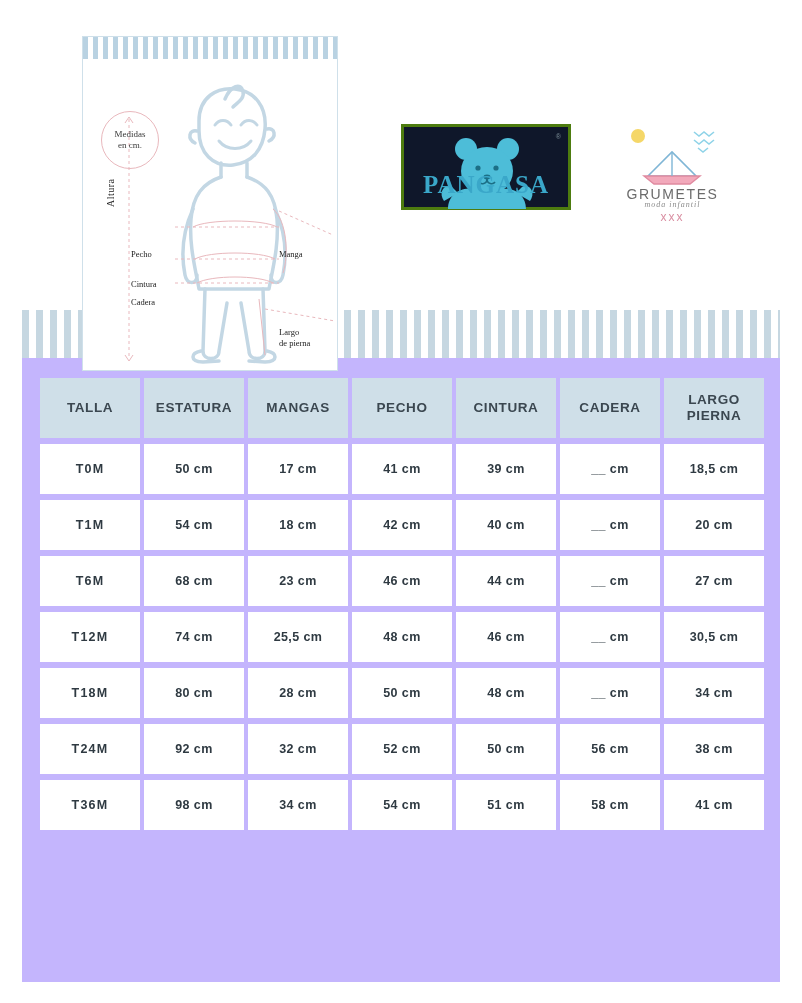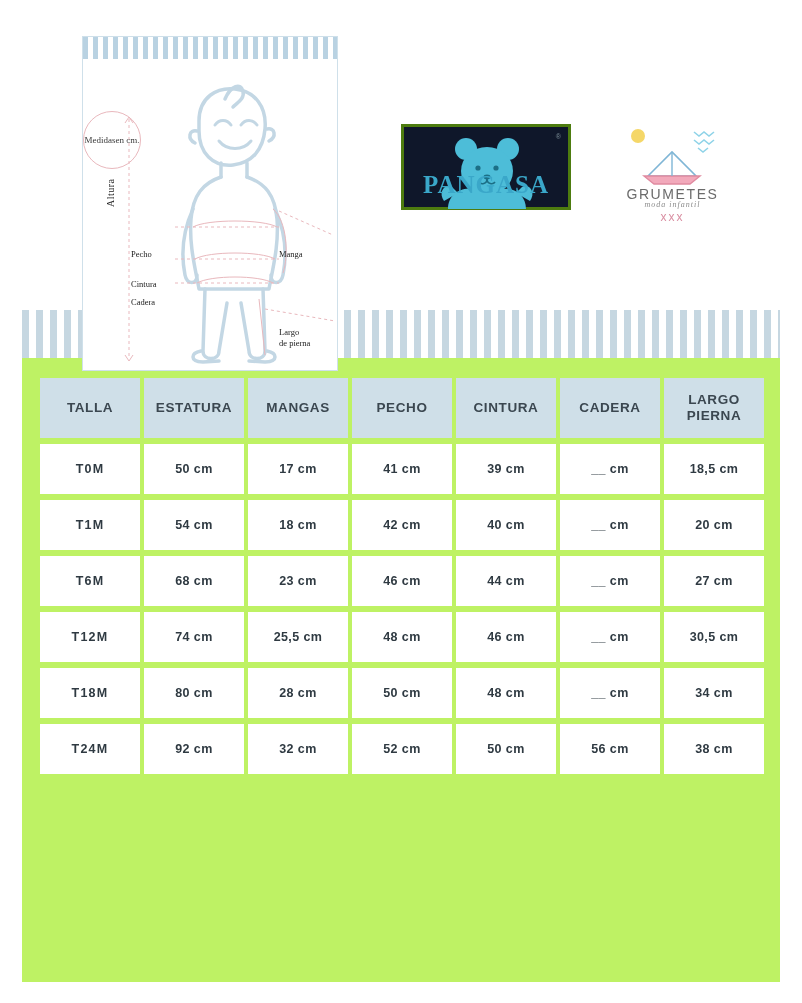--- a/index.html
+++ b/index.html
@@ -37,33 +37,33 @@
       #b9d2e2 0px, #b9d2e2 5px,
       #ffffff 5px, #ffffff 10px
     );
   }
   #diagram-inner {
     position: absolute;
     left: 0; top: 22px; right: 0; bottom: 0;
   }
   .measure-note {
     position: absolute;
-    left: 0;
+    left: 18px;
     top: 52px;
     width: 58px;
     height: 58px;
     border-radius: 50%;
     border: 1px solid #e9b8bd;
     color: #3a3a3a;
     font-family: "Liberation Serif", serif;
     font-size: 9px;
     line-height: 11px;
     text-align: center;
     display: flex;
-    flex-direction: row;
+    flex-direction: column;
     justify-content: center;
     align-items: center;
     box-sizing: border-box;
   }
   .altura-label {
     position: absolute;
     left: 22px;
     top: 148px;
     font-family: "Liberation Serif", serif;
     font-size: 10px;
@@ -155,21 +155,21 @@
     color: #d98fa2;
   }
 
   
   #table-panel {
     position: absolute;
     left: 22px;
     top: 310px;
     width: 758px;
     height: 672px;
-    background: #bef264;
+    background: #c4b5fd;
     z-index: 1;
   }
   #panel-stripes {
     position: absolute;
     left: 0; top: 0;
     width: 100%;
     height: 48px;
     background: repeating-linear-gradient(
       to right,
       #c6d7e1 0px, #c6d7e1 7px,
@@ -405,15 +405,24 @@
       </tr>
       <tr>
         <td class="size-col">T24M</td>
         <td>92 cm</td>
         <td>32 cm</td>
         <td>52 cm</td>
         <td>50 cm</td>
         <td>56 cm</td>
         <td>38 cm</td>
       </tr>
+      <tr>
+        <td class="size-col">T36M</td>
+        <td>98 cm</td>
+        <td>34 cm</td>
+        <td>54 cm</td>
+        <td>51 cm</td>
+        <td>58 cm</td>
+        <td>41 cm</td>
+      </tr>
     </tbody>
   </table>
 </div>
 
 </body></html>

